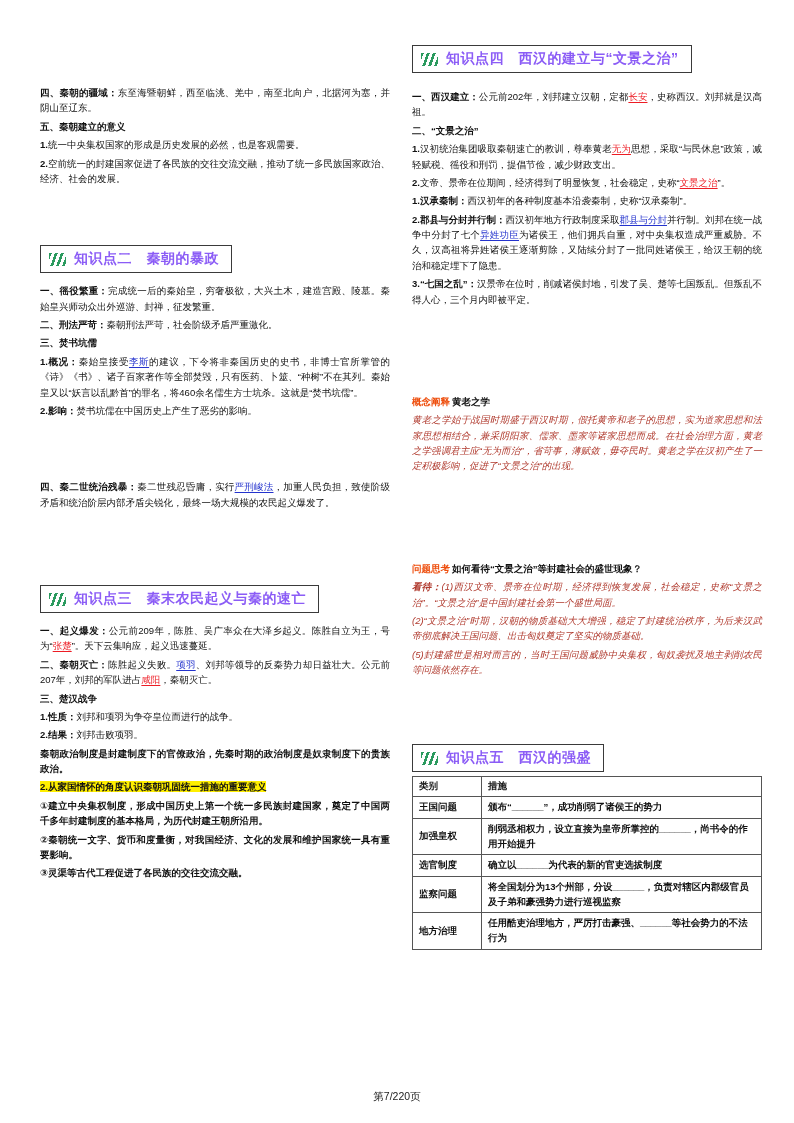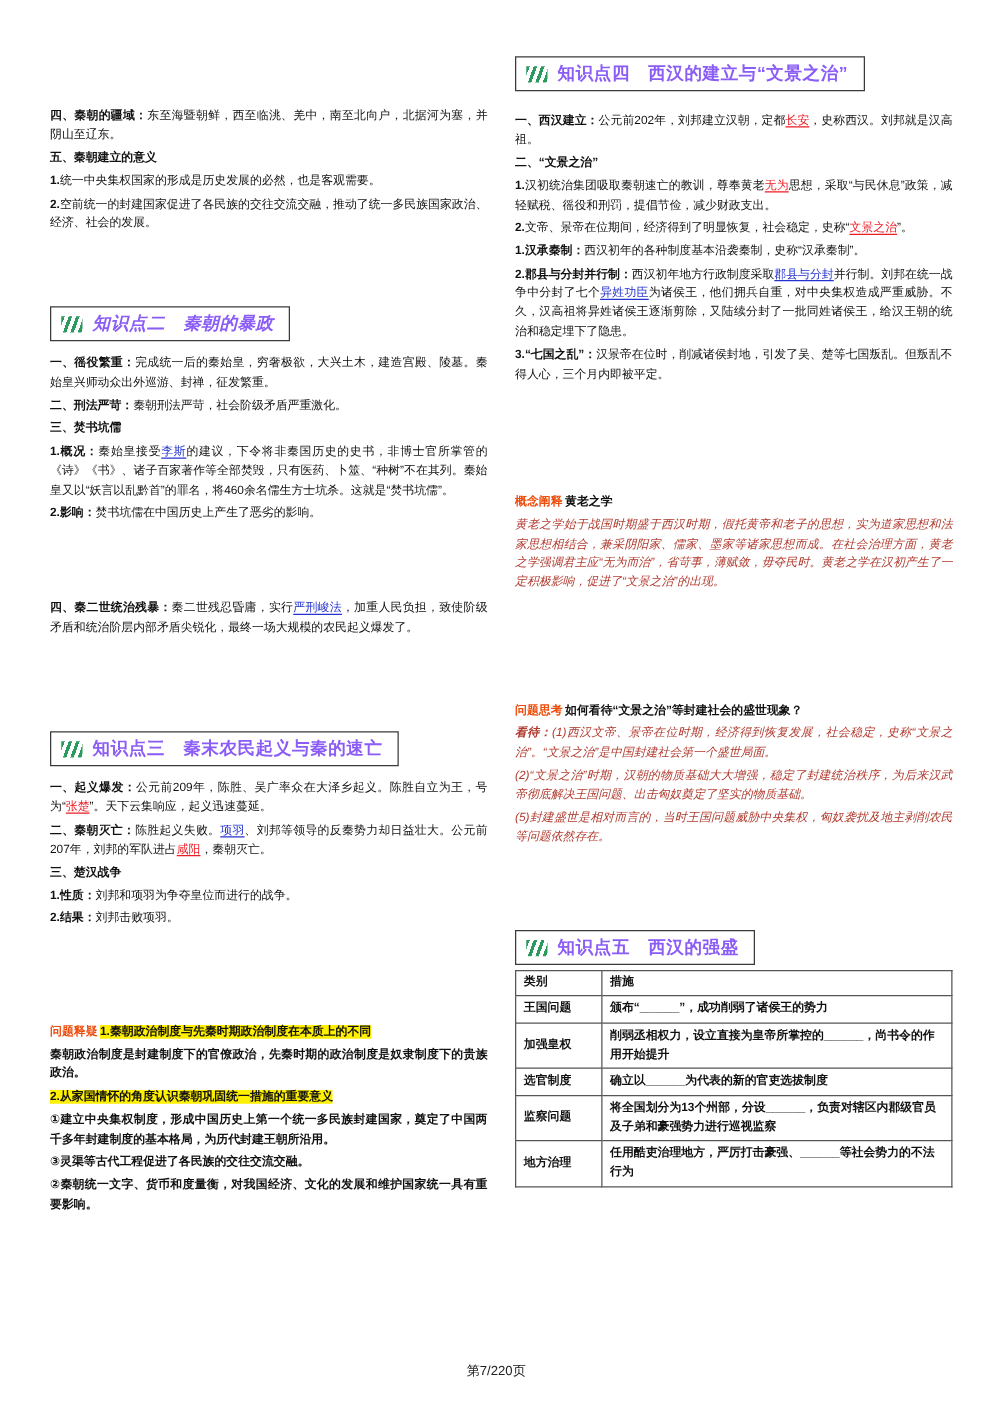--- a/index.html
+++ b/index.html
@@ -18,21 +18,21 @@
   .s-hl{font-weight:bold;background:#ffef00;}
   .s-lbl{color:#ee4e0d;font-weight:bold;padding-right:2px;}
   
   .kp-header{display:inline-flex;align-self:flex-start;align-items:center;gap:8px;
     border:1px solid #3a3a3a;padding:4px 12px 4px 8px;background:#fff;}
   .kp-icon{display:inline-block;width:17px;height:13px;
     background:repeating-linear-gradient(110deg,#2a9a5e 0 2.6px,transparent 2.6px 5.6px);}
   .kp-title{color:#8b5cf6;font-weight:bold;font-size:14px;letter-spacing:.5px;white-space:nowrap;}
   
   .mt10{margin-top:10px;}.mt16{margin-top:16px;}
-  .g56{margin-top:56px;font-style:italic;}.g58{margin-top:58px;}.g64{margin-top:64px;}
+  .g56{margin-top:56px;}.g58{margin-top:58px;}.g64{margin-top:64px;}
   .g72{margin-top:72px;}.g84{margin-top:84px;}
   
   table.measures{border-collapse:collapse;width:100%;margin-top:4px;font-size:9.5px;}
   table.measures th,table.measures td{border:1px solid #555;padding:3px 6px;line-height:1.55;
     font-weight:bold;text-align:left;vertical-align:middle;}
   table.measures th{padding:2px 6px;}
   table.measures td:first-child,table.measures th:first-child{width:56px;white-space:nowrap;}
   .footer{position:absolute;left:0;right:0;bottom:19px;text-align:center;font-size:10.5px;color:#222;}
 </style>
 </head>
@@ -61,26 +61,25 @@
       <div class="kp-header g72">
         <span class="kp-icon"></span>
         <span class="kp-title">知识点三　秦末农民起义与秦的速亡</span>
       </div>
       <p class="para mt10"><span class="s-b">一、起义爆发：</span><span>公元前209年，陈胜、吴广率众在大泽乡起义。陈胜自立为王，号为“</span><span class="s-red">张楚</span><span>”。天下云集响应，起义迅速蔓延。</span></p>
       <p class="para"><span class="s-b">二、秦朝灭亡：</span><span>陈胜起义失败。</span><span class="s-blue">项羽</span><span>、刘邦等领导的反秦势力却日益壮大。公元前207年，刘邦的军队进占</span><span class="s-red">咸阳</span><span>，秦朝灭亡。</span></p>
       <p class="para"><span class="s-b">三、楚汉战争</span></p>
       <p class="para"><span class="s-b">1.性质：</span><span>刘邦和项羽为争夺皇位而进行的战争。</span></p>
       <p class="para"><span class="s-b">2.结果：</span><span>刘邦击败项羽。</span></p>
 
-      <p class="para g72"><span class="s-lbl">问题释疑</span><span class="s-hl">1.秦朝政治制度与先秦时期政治制度在本质上的不同</span></p>
       <p class="para"><span class="s-b">秦朝政治制度是封建制度下的官僚政治，先秦时期的政治制度是奴隶制度下的贵族政治。</span></p>
       <p class="para"><span class="s-hl">2.从家国情怀的角度认识秦朝巩固统一措施的重要意义</span></p>
       <p class="para"><span class="s-b">①建立中央集权制度，形成中国历史上第一个统一多民族封建国家，奠定了中国两千多年封建制度的基本格局，为历代封建王朝所沿用。</span></p>
+      <p class="para"><span class="s-b">②秦朝统一文字、货币和度量衡，对我国经济、文化的发展和维护国家统一具有重要影响。</span></p>
       <p class="para"><span class="s-b">③灵渠等古代工程促进了各民族的交往交流交融。</span></p>
-      <p class="para"><span class="s-b">②秦朝统一文字、货币和度量衡，对我国经济、文化的发展和维护国家统一具有重要影响。</span></p>
     </div>
 
     <div class="col col-right">
       <div class="kp-header">
         <span class="kp-icon"></span>
         <span class="kp-title">知识点四　西汉的建立与“文景之治”</span>
       </div>
       <p class="para mt16"><span class="s-b">一、西汉建立：</span><span>公元前202年，刘邦建立汉朝，定都</span><span class="s-red">长安</span><span>，史称西汉。刘邦就是汉高祖。</span></p>
       <p class="para"><span class="s-b">二、“文景之治”</span></p>
       <p class="para"><span class="s-b">1.</span><span>汉初统治集团吸取秦朝速亡的教训，尊奉黄老</span><span class="s-red">无为</span><span>思想，采取“与民休息”政策，减轻赋税、徭役和刑罚，提倡节俭，减少财政支出。</span></p>

